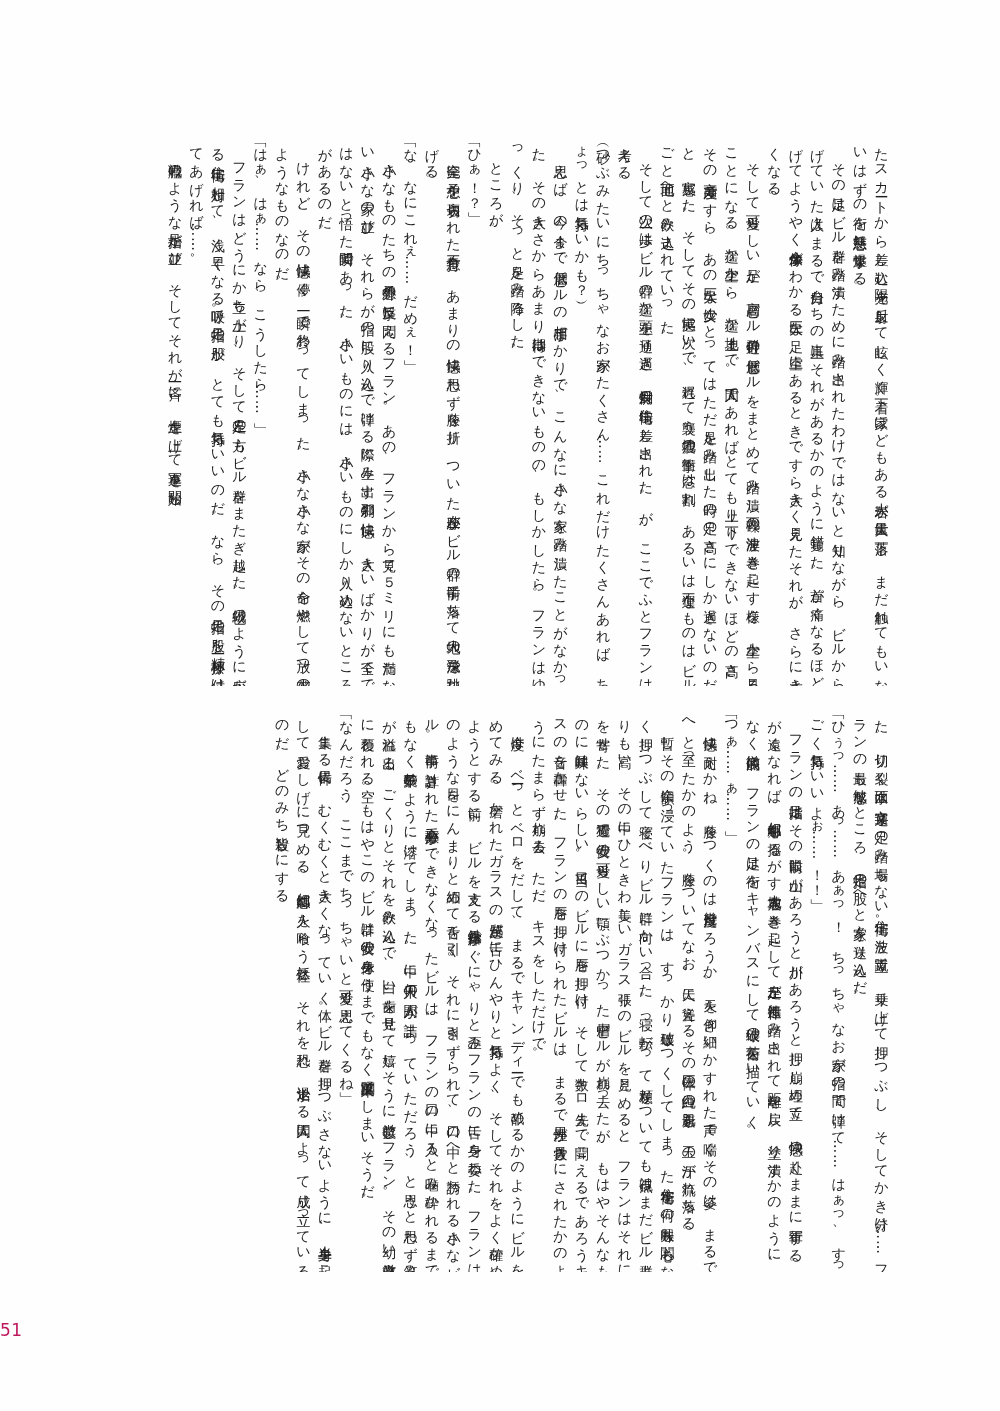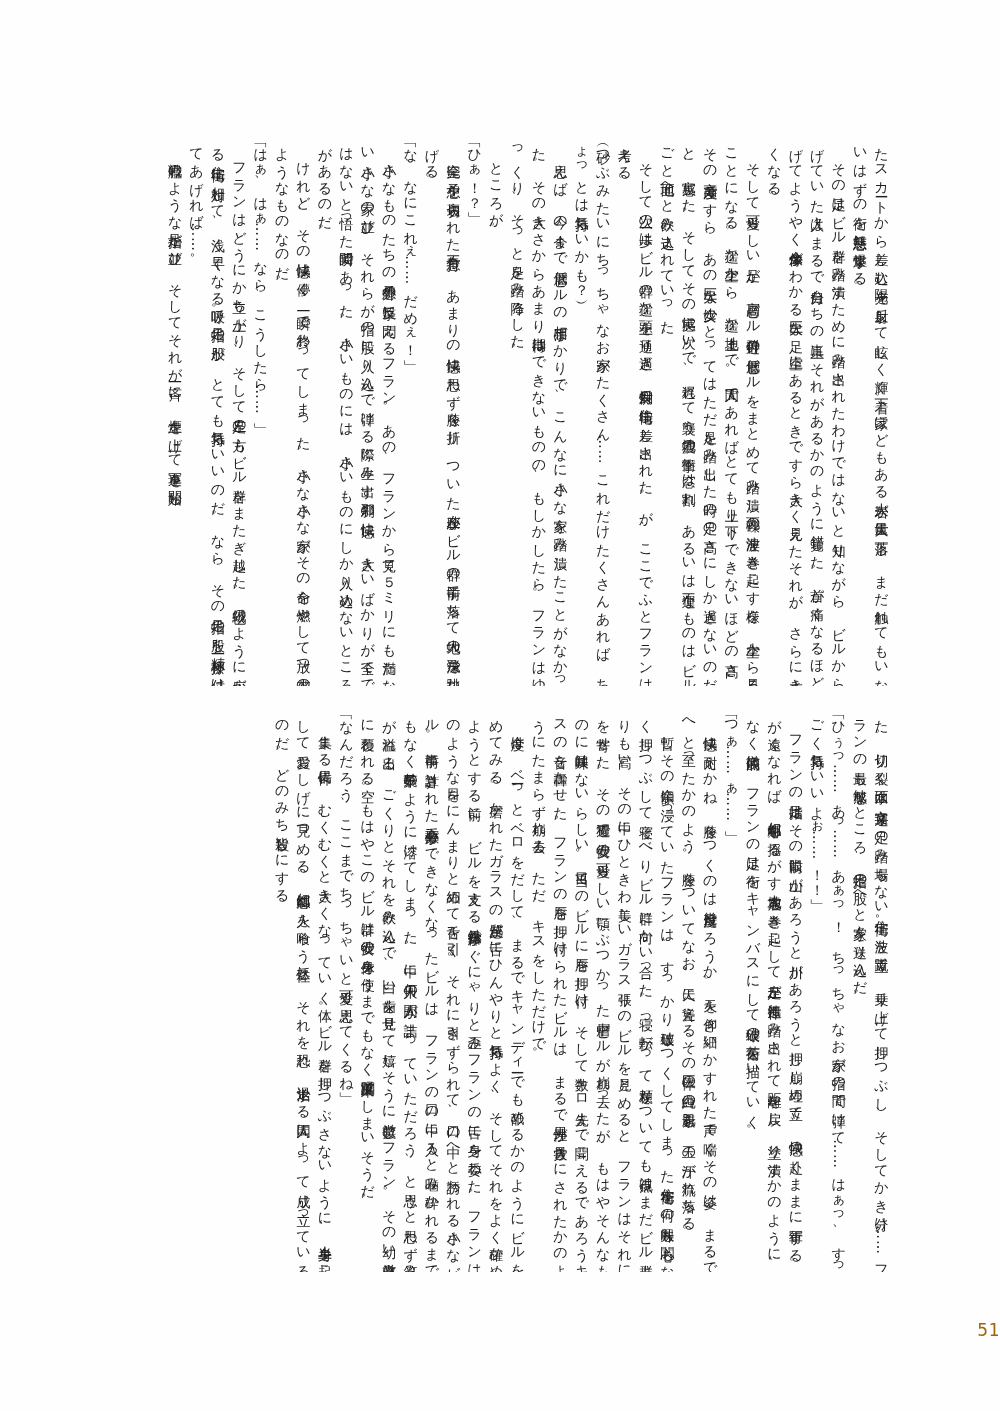--- a/index.html
+++ b/index.html
@@ -39,24 +39,24 @@
   }
   .text-band p {
     margin: 0;
     padding: 0;
   }
   .page-number {
     position: absolute;
     top: 1320px;
     left: 0;
     width: 100%;
-    text-align: right;
+    text-align: left;
     font-family: "DejaVu Sans", "Liberation Sans", sans-serif;
     font-size: 17px;
-    color: #a16207;
+    color: #be185d;
     letter-spacing: 0.5px;
   }
 </style>
 </head>
 <body>
 
 <div class="page">
 
   <div class="text-band band-top">
       <p>たスカートから差し込む陽光を反射して眩しく輝く下着。家ほどもある大岩が大量に落下し、まだ触れてもいないはずの街を無慈悲に爆撃する。</p>

